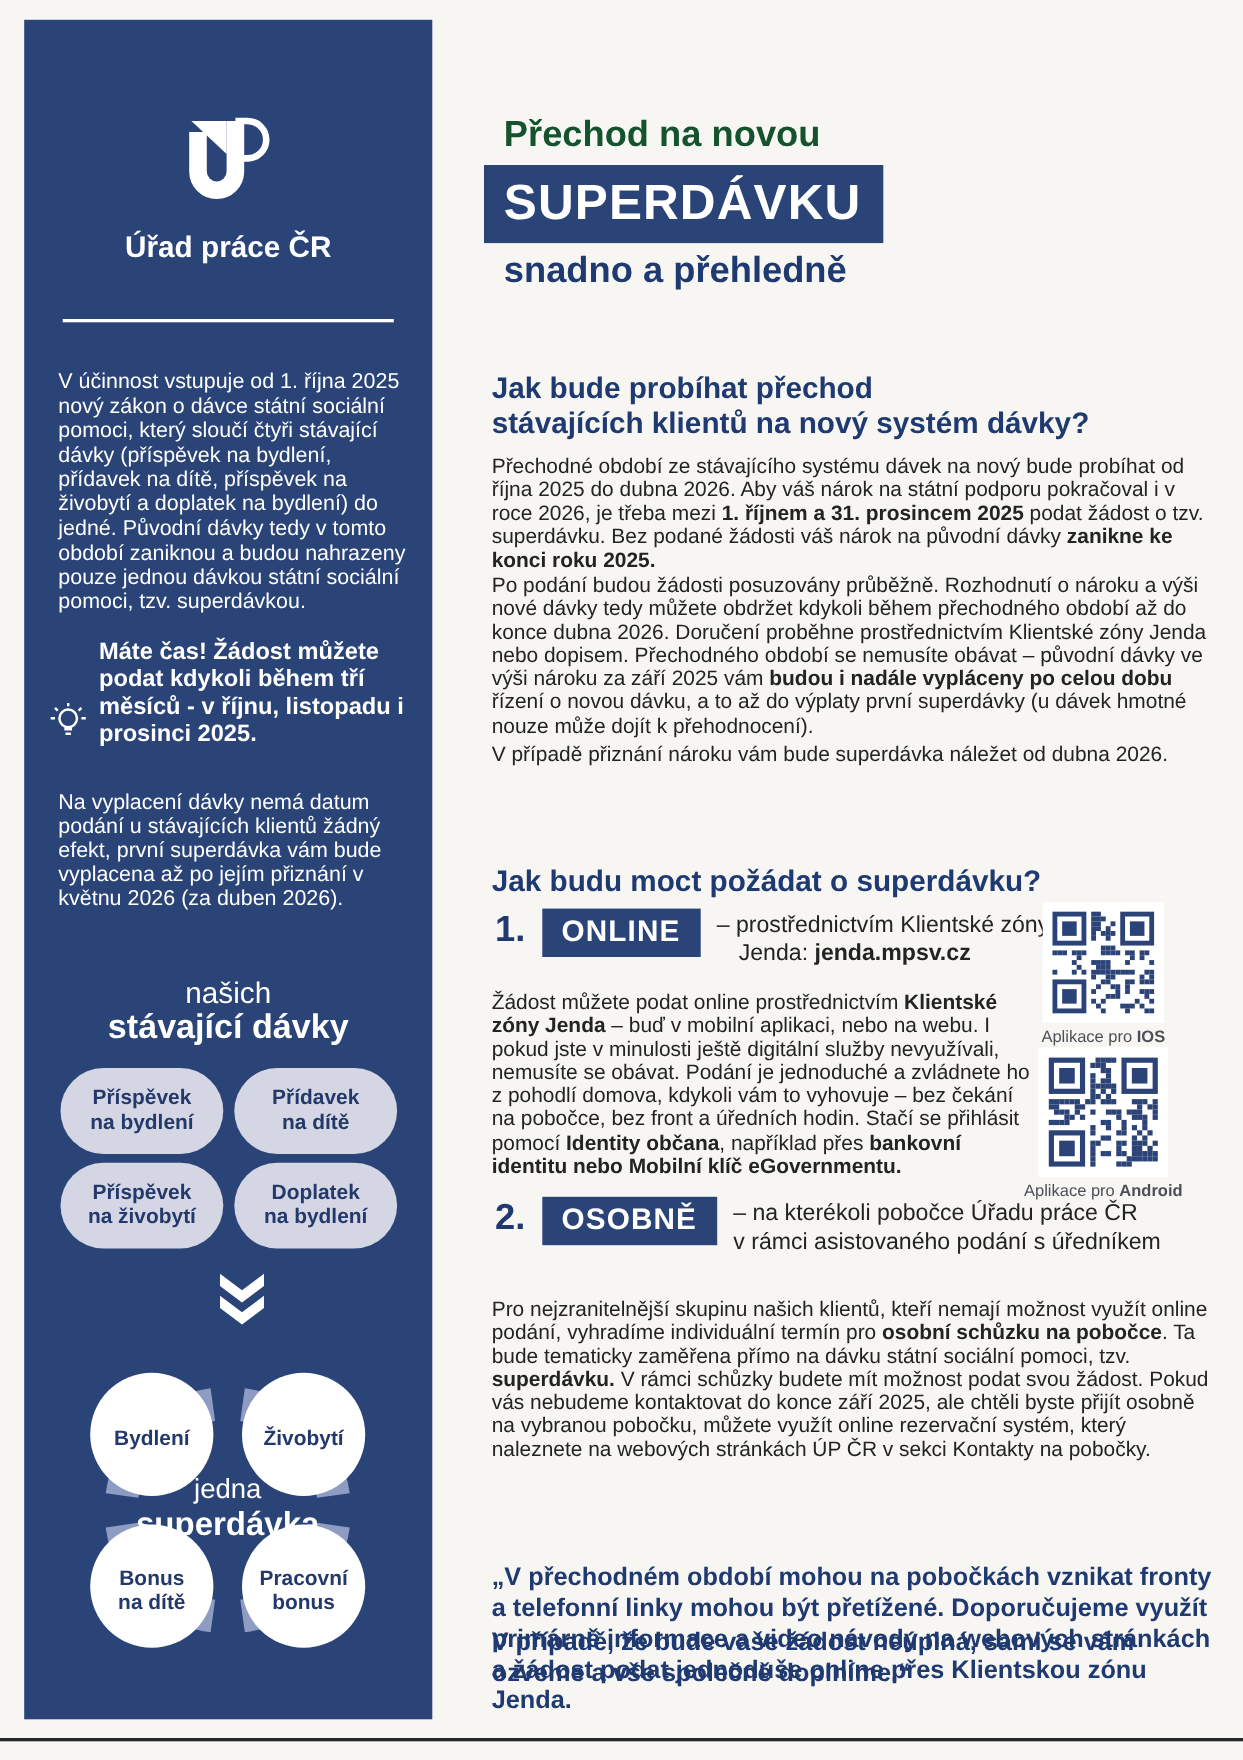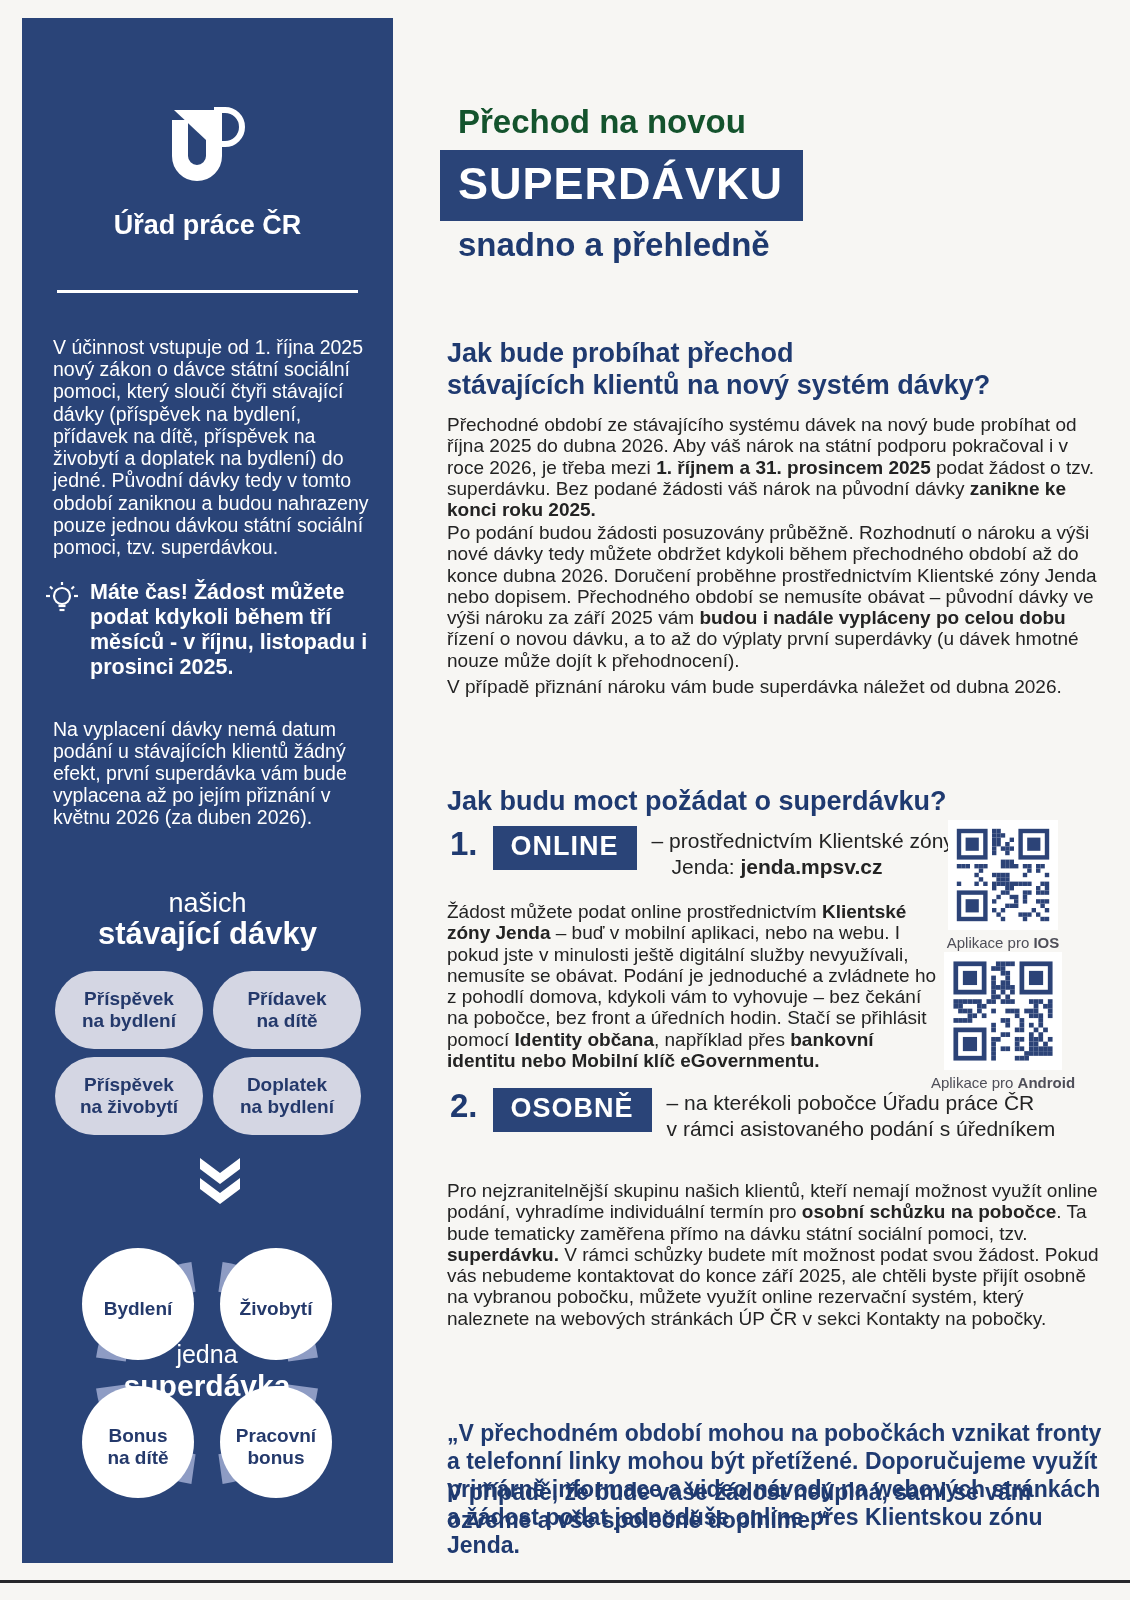--- a/index.html
+++ b/index.html
@@ -7,21 +7,21 @@
         font-family:"Liberation Sans",sans-serif;overflow:hidden;margin:0 auto;}
   .abs{position:absolute;}
   .b{font-weight:bold;}
 
   
   .sidebar{left:22px;top:18px;width:371px;height:1545px;background:#2a4478;}
   .logo{left:50%;top:82px;transform:translateX(-50%);}
   .org{left:0;top:192px;width:100%;text-align:center;color:#fff;font-weight:bold;font-size:27px;}
   .divider{left:35px;top:272px;width:301px;height:3px;background:#fff;}
   .intro{left:31px;top:318px;width:324px;color:#fff;font-size:19.5px;line-height:1.14;}
-  .callout{left:20px;top:562px;width:338px;display:flex;gap:8px;align-items:flex-start;}
+  .callout{left:20px;top:562px;width:338px;display:flex;gap:8px;align-items:flex-end;}
   .callout-text{color:#fff;font-weight:bold;font-size:21.5px;line-height:1.17;width:288px;}
   .note{left:31px;top:700px;width:322px;color:#fff;font-size:19.5px;line-height:1.13;}
   .four1{left:0;top:870px;width:100%;text-align:center;color:#fff;font-size:27px;}
   .four2{left:0;top:898px;width:100%;text-align:center;color:#fff;font-size:31px;font-weight:bold;}
   .pills{left:33px;top:953px;width:306px;display:grid;grid-template-columns:1fr 1fr;gap:8px 10px;}
   .pill{height:78px;border-radius:40px;background:#d4d6e3;color:#24396b;font-weight:bold;
         font-size:19px;line-height:1.18;display:flex;flex-direction:column;
         align-items:center;justify-content:center;text-align:center;}
   .chevron{left:176px;top:1138px;}
   .ring{left:35px;top:1200px;width:300px;height:310px;}

